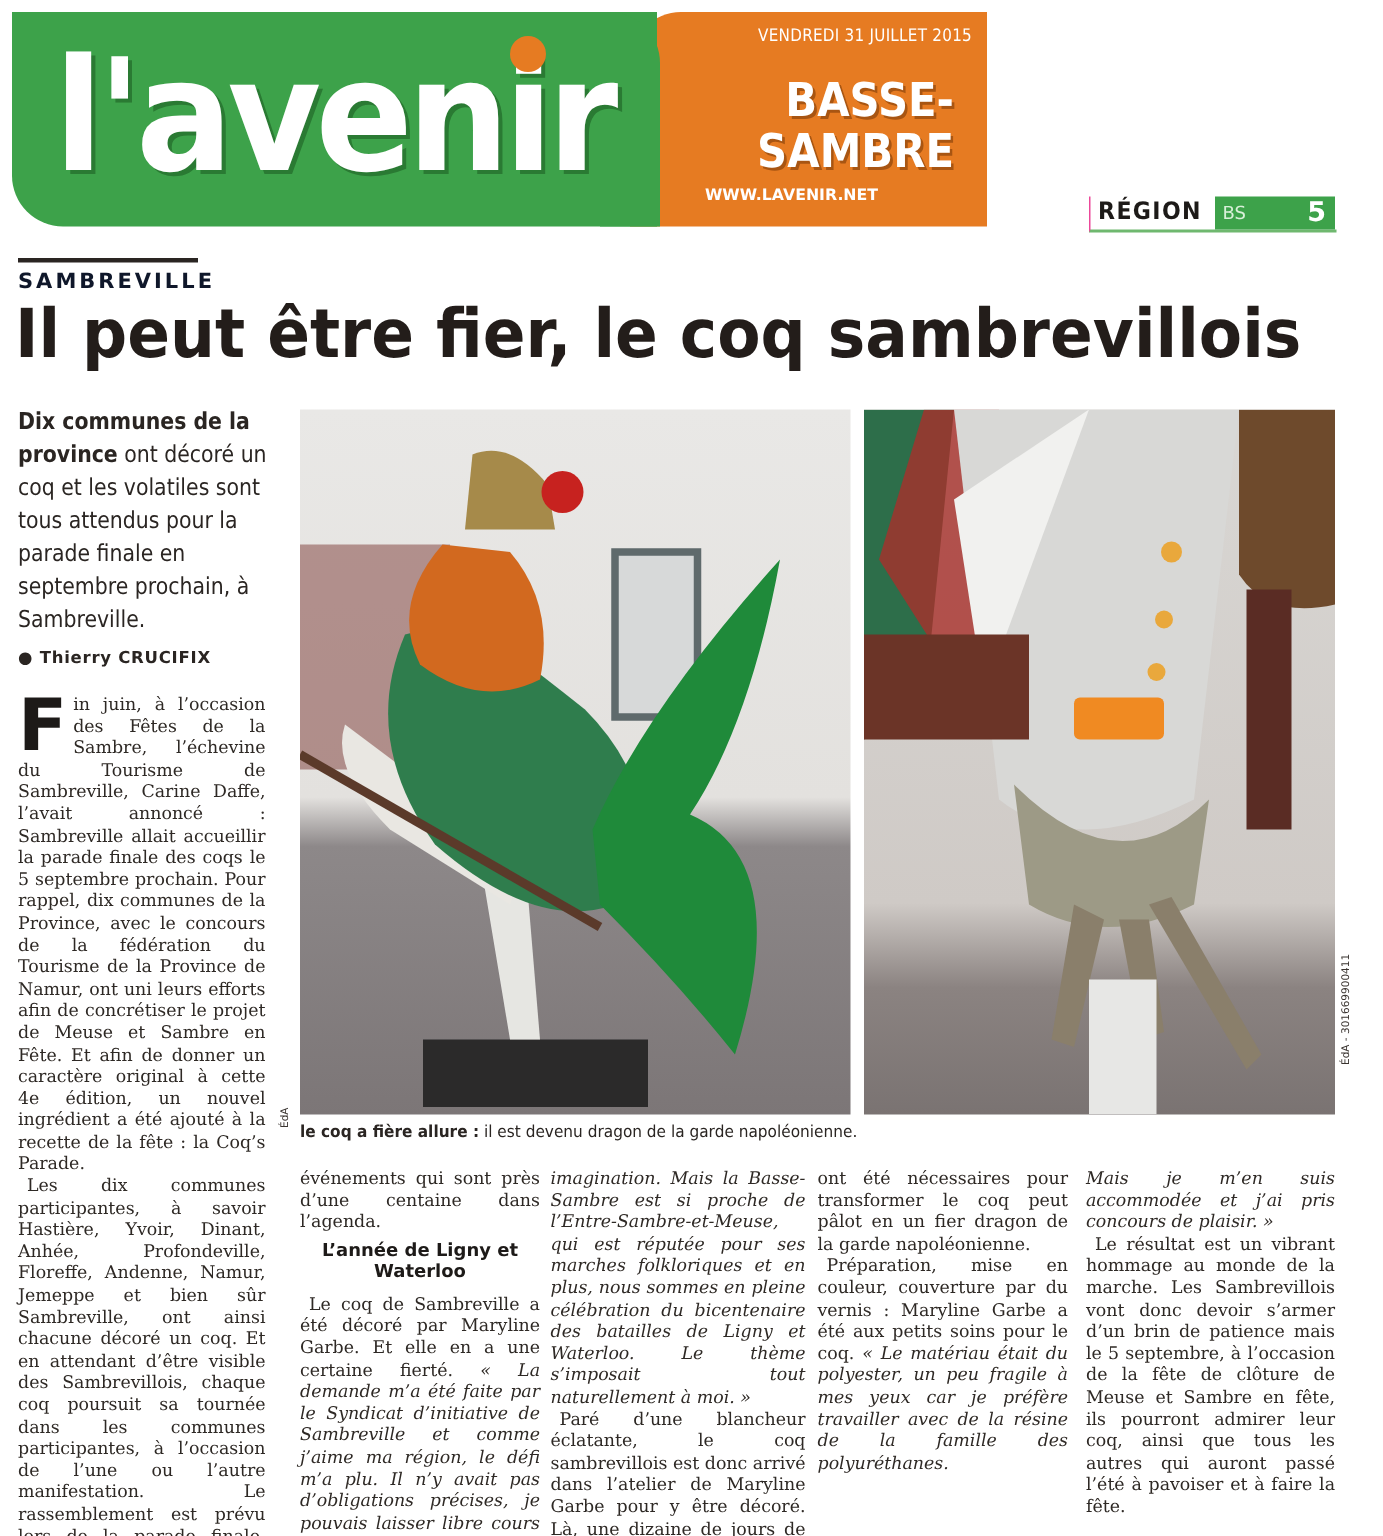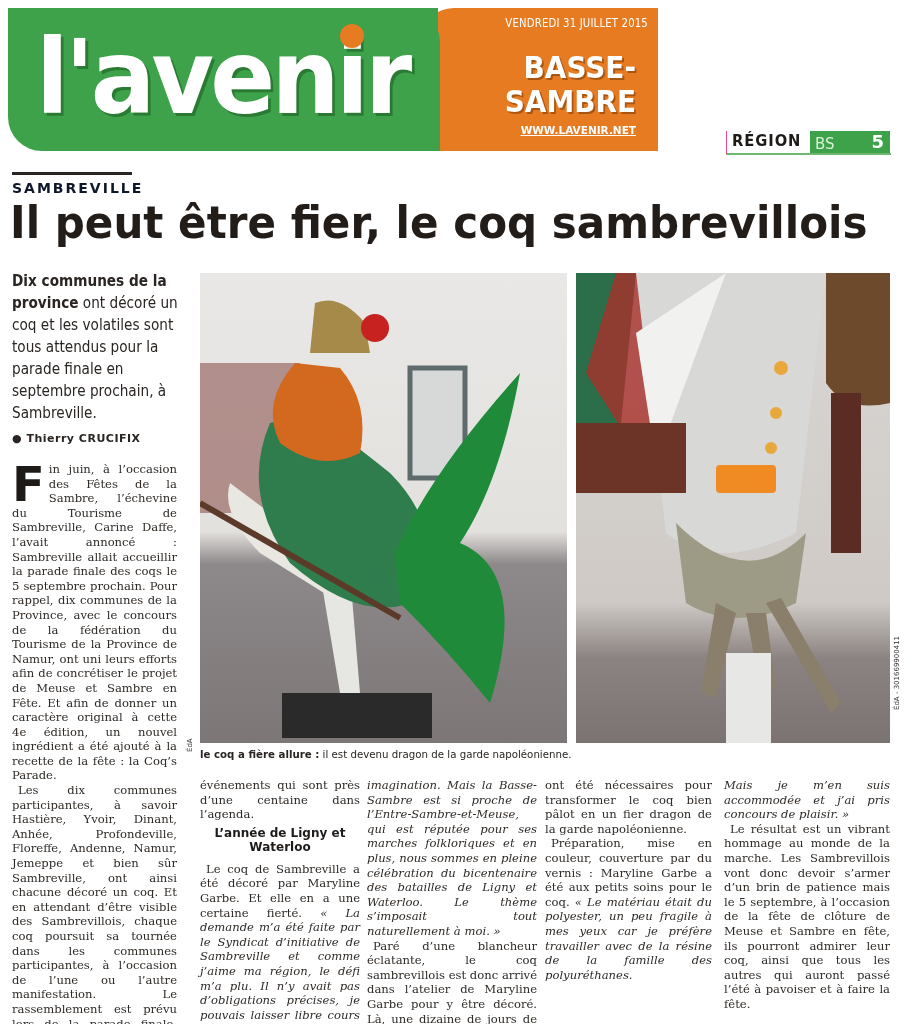--- a/index.html
+++ b/index.html
@@ -6,27 +6,27 @@
   body { width:922px; height:1024px; position:relative; overflow:hidden; font-family:"DejaVu Serif", serif; color:#2a2522; }
 
   
   .mast-green { position:absolute; left:8px; top:8px; width:430px; height:143px; background:#3da24a; border-radius:0 0 0 34px; }
   .mast-orange { position:absolute; left:420px; top:8px; width:238px; height:143px; background:#e67b22; border-radius:34px 0 0 0; }
   .mast-green-join { position:absolute; left:400px; top:8px; width:40px; height:143px; background:#3da24a; border-radius:0 34px 0 0; }
   .logo { position:absolute; left:36px; top:12px; font-family:"DejaVu Sans", sans-serif; font-weight:bold; font-size:104px; letter-spacing:-4px; color:#ffffff; line-height:130px; text-shadow:3px 3px 0 #2a7a33; transform:scaleX(0.92); transform-origin:left center; }
   .logo-dot { position:absolute; left:340px; top:24px; width:24px; height:24px; border-radius:50%; background:#e67b22; }
   .mast-date { position:absolute; left:470px; top:16px; width:178px; text-align:right; font-family:"DejaVu Sans", sans-serif; font-size:11.5px; color:#ffffff; letter-spacing:0.2px; transform:scaleX(0.88); transform-origin:right center; }
   .mast-edition { position:absolute; left:470px; top:50px; width:166px; text-align:right; font-family:"DejaVu Sans", sans-serif; font-weight:bold; font-size:31px; line-height:34px; color:#ffffff; text-shadow:2px 2px 0 #a85512; transform:scaleX(0.9); transform-origin:right center; }
-  .mast-url { position:absolute; left:470px; top:124px; width:166px; text-align:right; font-family:"DejaVu Sans", sans-serif; font-size:10.5px; font-weight:bold; color:#ffffff;text-decoration:underline; }
+  .mast-url { position:absolute; left:470px; top:124px; width:166px; font-family:"DejaVu Sans", sans-serif; font-size:10.5px; font-weight:bold; color:#ffffff; }
 
   
   .region { position:absolute; left:726px; top:131px; height:22px; width:164px; border-left:1px solid #ec4899; border-bottom:2px solid #6fb86f; }
   .region-label { position:absolute; left:5px; top:0px; font-family:"DejaVu Sans", sans-serif; font-weight:bold; font-size:16px; letter-spacing:1px; color:#1d1a18; transform:scaleX(0.92); transform-origin:left center; }
   .region-bar { position:absolute; left:83px; top:0; width:80px; height:22px; background:#3da24a; }
-  .region-code { position:absolute; left:5px; top:4px; font-family:"DejaVu Sans", sans-serif; font-size:15px; color:#d9f0d9; }
+  .region-code { position:absolute; left:5px; top:4px; font-family:"DejaVu Sans", sans-serif; font-size:12px; color:#d9f0d9; }
   .region-page { position:absolute; right:6px; top:0px; font-family:"DejaVu Sans", sans-serif; font-weight:bold; font-size:18px; color:#ffffff; }
 
   
   .kicker-rule { position:absolute; left:12px; top:172px; width:120px; height:3px; background:#2a2522; }
   .kicker { position:absolute; left:12px; top:180px; font-family:"DejaVu Sans", sans-serif; font-weight:bold; font-size:14px; letter-spacing:2px; color:#0f172a; }
   .headline { position:absolute; left:10px; top:196px; font-family:"DejaVu Sans", sans-serif; font-weight:bold; font-size:45px; letter-spacing:0px; color:#231d1a; white-space:nowrap; transform:scaleX(0.935); transform-origin:left center; }
 
   
   .intro { position:absolute; left:12px; top:270px; width:180px; font-family:"DejaVu Sans", sans-serif; font-size:15.5px; line-height:22px; color:#2a2522; transform:scaleX(0.88); transform-origin:left top; width:205px; }
   .intro b { font-weight:bold; }
@@ -139,20 +139,20 @@
   <h3>L’année de Ligny et Waterloo</h3>
   <p><span>Le coq de Sambreville a été décoré par Maryline Garbe. Et elle en a une certaine fierté. </span><span class="it">« La demande m’a été faite par le Syndicat d’initiative de Sambreville et comme j’aime ma région, le défi m’a plu. Il n’y avait pas d’obligations précises, je pouvais laisser libre cours à mon</span></p>
 </div>
 
 <div class="col col3">
   <p class="noindent it">imagination. Mais la Basse-Sambre est si proche de l’Entre-Sambre-et-Meuse, qui est réputée pour ses marches folkloriques et en plus, nous sommes en pleine célébration du bicentenaire des batailles de Ligny et Waterloo. Le thème s’imposait tout naturellement à moi. »</p>
   <p>Paré d’une blancheur éclatante, le coq sambrevillois est donc arrivé dans l’atelier de Maryline Garbe pour y être décoré. Là, une dizaine de jours de travail</p>
 </div>
 
 <div class="col col4">
-  <p class="noindent">ont été nécessaires pour transformer le coq bien pâlot en un fier dragon de la garde napoléonienne.</p>
+  <p class="noindent">ont été nécessaires pour transformer le coq peut pâlot en un fier dragon de la garde napoléonienne.</p>
   <p><span>Préparation, mise en couleur, couverture par du vernis : Maryline Garbe a été aux petits soins pour le coq. </span><span class="it">« Le matériau était du polyester, un peu fragile à mes yeux car je préfère travailler avec de la résine de la famille des polyuréthanes.</span></p>
 </div>
 
 <div class="col col5">
   <p class="noindent it">Mais je m’en suis accommodée et j’ai pris concours de plaisir. »</p>
   <p>Le résultat est un vibrant hommage au monde de la marche. Les Sambrevillois vont donc devoir s’armer d’un brin de patience mais le 5 septembre, à l’occasion de la fête de clôture de Meuse et Sambre en fête, ils pourront admirer leur coq, ainsi que tous les autres qui auront passé l’été à pavoiser et à faire la fête.</p>
 </div>
 
 </body></html>

